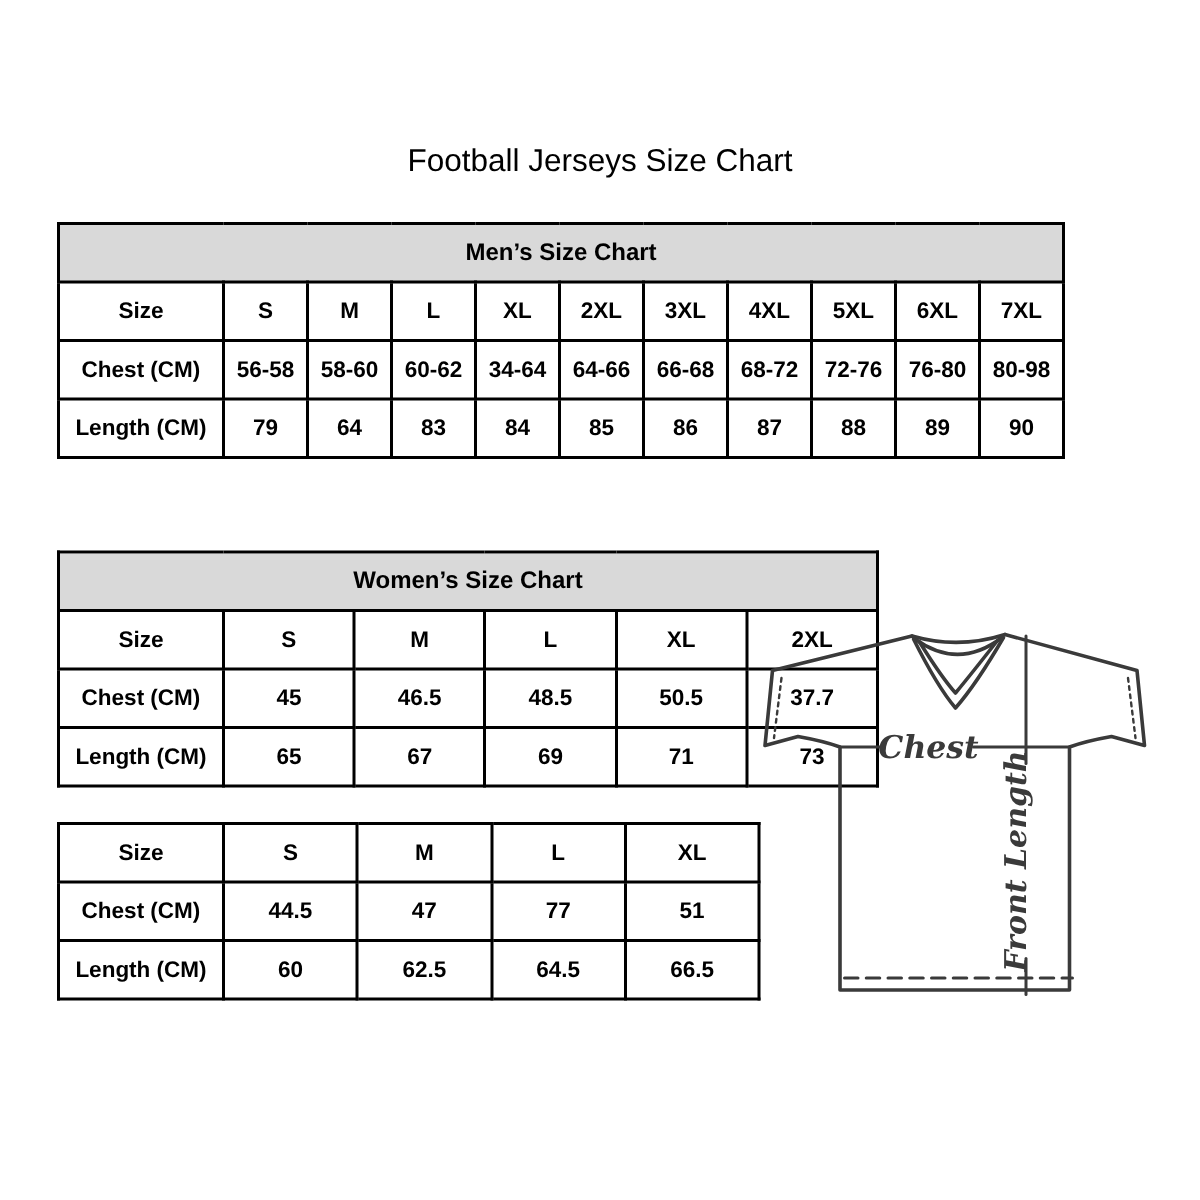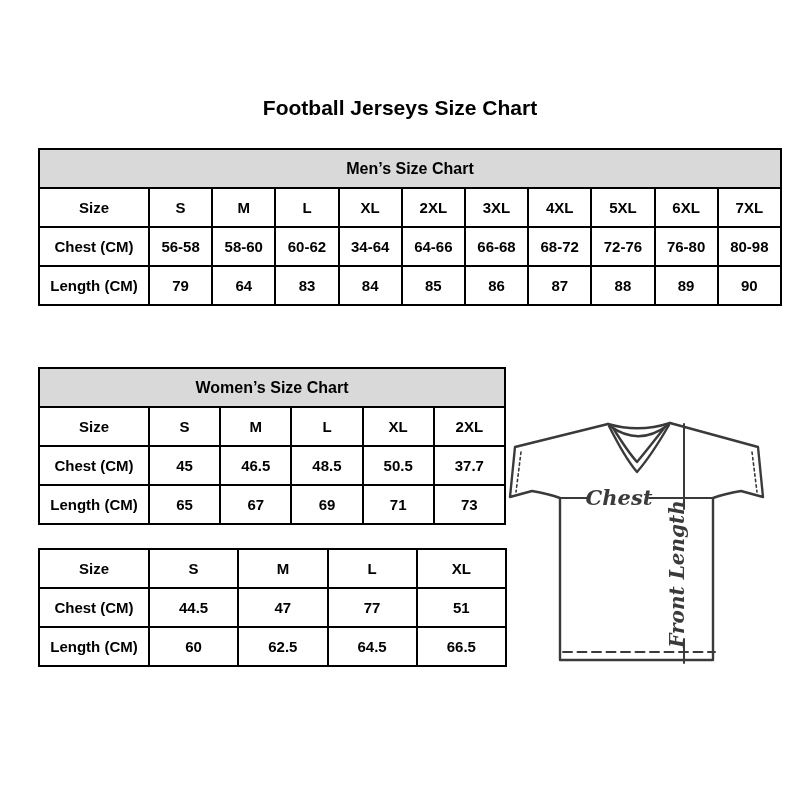--- a/index.html
+++ b/index.html
@@ -8,27 +8,27 @@
     --stroke:#3a3a3a;
     --text:#000000;
   }
   html,body{margin:0;padding:0;background:#fff;}
   .page{
     position:relative;width:800px;height:800px;background:#ffffff;overflow:hidden;
     font-family:"Liberation Sans",sans-serif;color:var(--text);
   }
   .title{
     position:absolute;left:0;top:96px;width:100%;text-align:center;
-    font-size:21px;font-weight:bold;color:var(--text);
+    font-size:21px;font-weight:normal;color:var(--text);
   }
   table.size-table{
     position:absolute;border-collapse:collapse;table-layout:fixed;background:#fff;
   }
-  #mens-table{left:38px;top:148px;width:744px;}
-  #womens-table{left:38px;top:367px;width:468px;padding-left:18px;}
+  #mens-table{left:38px;top:148px;width:672px;}
+  #womens-table{left:38px;top:367px;width:548px;padding-left:18px;}
   #youth-table{left:38px;top:548px;width:469px;}
   .size-table th,.size-table td{
     border:2px solid var(--border);
     text-align:center;vertical-align:middle;
     font-weight:bold;font-size:15px;color:var(--text);
     height:37px;padding:0 1px;overflow:hidden;
   }
   .size-table th.section-title{
     background:var(--header-bg);font-size:16px;
   }

